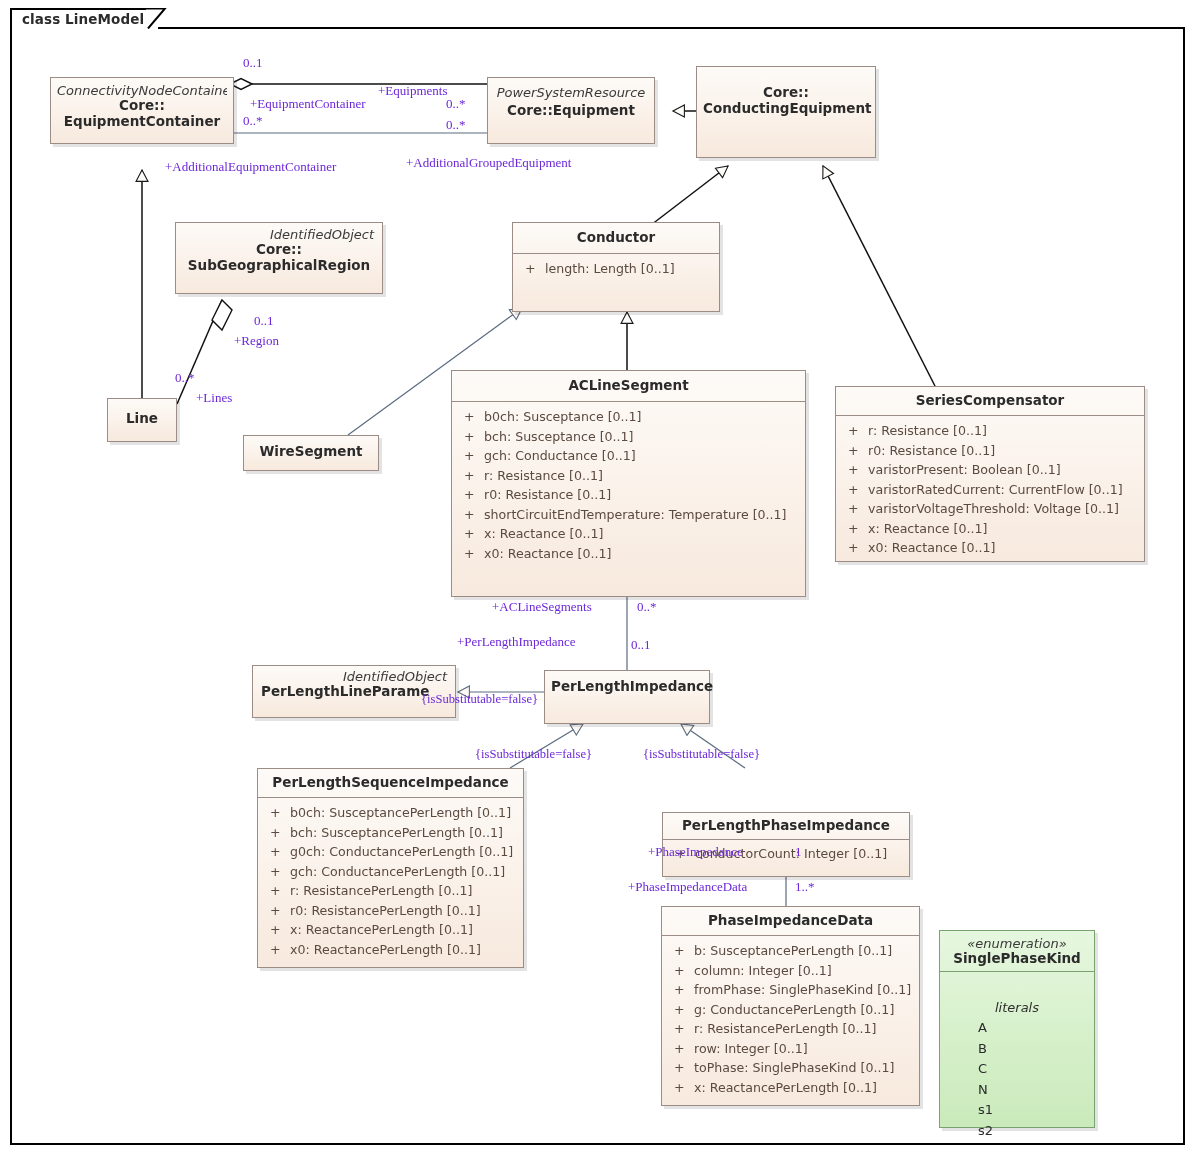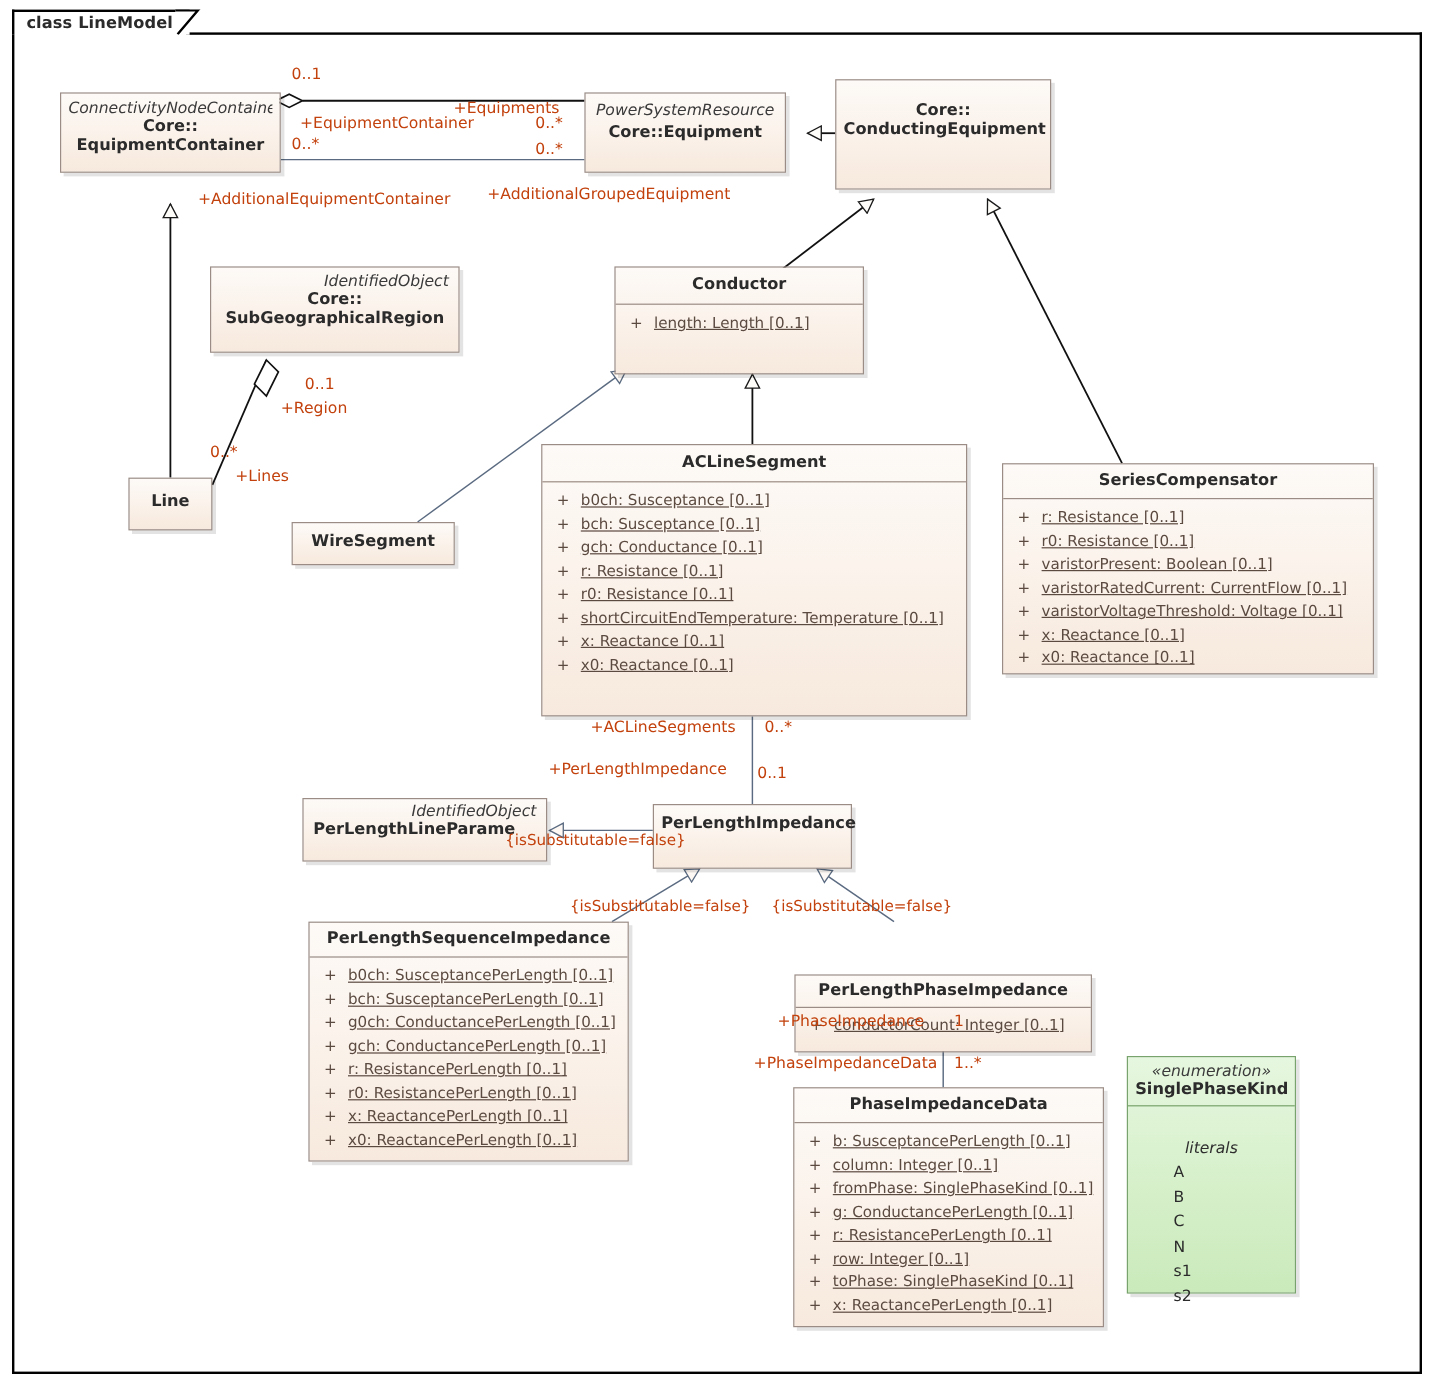--- a/index.html
+++ b/index.html
@@ -30,28 +30,28 @@
   .cls .hdr{padding:5px 6px 5px 6px;text-align:center;line-height:1.18;}
   .cls .hdr .stereo{display:block;font-style:italic;font-size:13px;color:#3a3a3a;
                     font-weight:normal;overflow:hidden;white-space:nowrap;}
   .cls .hdr .stereo.right{text-align:right;padding-right:2px;}
   .cls .hdr .nm{display:block;font-weight:bold;font-size:13.5px;color:#2b2b2b;white-space:nowrap;}
   .cls .hdr .nm.clip{overflow:hidden;text-align:left;padding-left:2px;}
   .cls .sep{height:1px;background:#9b8d86;}
   .cls.enum .sep{background:#79a36d;}
   .cls .attrs{padding:5px 2px 6px 2px;}
   .cls .attr{display:block;font-size:12.6px;color:#5b4a40;line-height:19.6px;
-             white-space:nowrap;padding-left:10px;text-decoration:underline;}
+             white-space:nowrap;padding-left:10px;}
   .cls .attr .vis{display:inline-block;width:20px;color:#5b4a40;}
   .cls.enum .lit-head{display:block;text-align:center;font-style:italic;font-size:13px;
              color:#2e2e2e;line-height:20px;}
   .cls.enum .lit{display:block;font-size:13px;color:#2b2b2b;line-height:20.5px;padding-left:36px;}
 
   
-  .lbl{position:absolute;font-size:13px;color:#c2410c;white-space:nowrap;line-height:15px;}
+  .lbl{position:absolute;font-size:13px;color:#6d28d9;white-space:nowrap;line-height:15px;font-family:Liberation Serif, serif;}
   .lbl.mult{font-size:13px;}
   .lbl.cons{font-size:12.6px;}
 
   svg.edges{position:absolute;left:0;top:0;width:1195px;height:1153px;overflow:visible;}
 </style>
 </head>
 <body>
 
 <div id="canvas">
 
@@ -269,21 +269,21 @@
       <span class="attr"><span class="vis">+</span><span>column: Integer [0..1]</span></span>
       <span class="attr"><span class="vis">+</span><span>fromPhase: SinglePhaseKind [0..1]</span></span>
       <span class="attr"><span class="vis">+</span><span>g: ConductancePerLength [0..1]</span></span>
       <span class="attr"><span class="vis">+</span><span>r: ResistancePerLength [0..1]</span></span>
       <span class="attr"><span class="vis">+</span><span>row: Integer [0..1]</span></span>
       <span class="attr"><span class="vis">+</span><span>toPhase: SinglePhaseKind [0..1]</span></span>
       <span class="attr"><span class="vis">+</span><span>x: ReactancePerLength [0..1]</span></span>
     </div>
   </div>
 
-  <div class="cls enum" style="left:939px;top:880px;width:141px;height:198px;">
+  <div class="cls enum" style="left:939px;top:930px;width:156px;height:198px;">
     <div class="hdr" style="padding-top:5px;padding-bottom:4px;">
       <span class="stereo" style="text-align:center;">«enumeration»</span>
       <span class="nm">SinglePhaseKind</span>
     </div>
     <div class="sep"></div>
     <div class="attrs" style="padding-top:6px;margin-top:20px;">
       <span class="lit-head">literals</span>
       <span class="lit">A</span>
       <span class="lit">B</span>
       <span class="lit">C</span>

